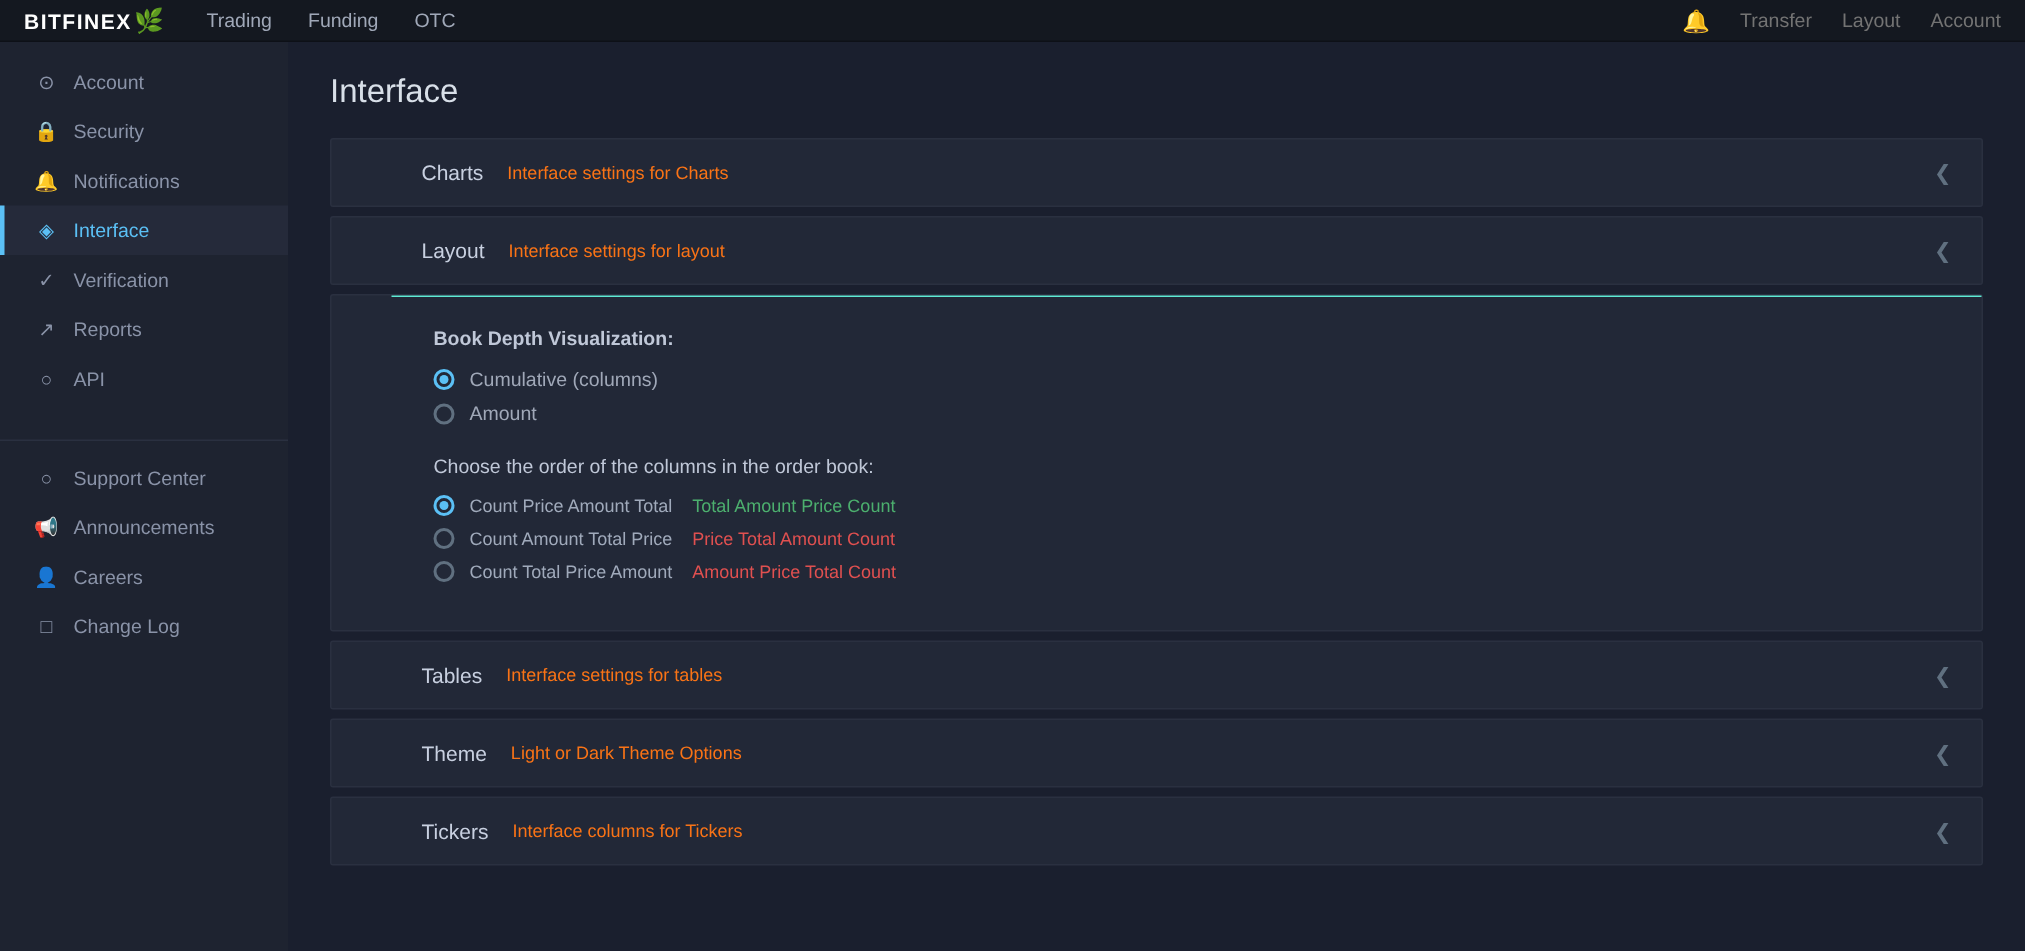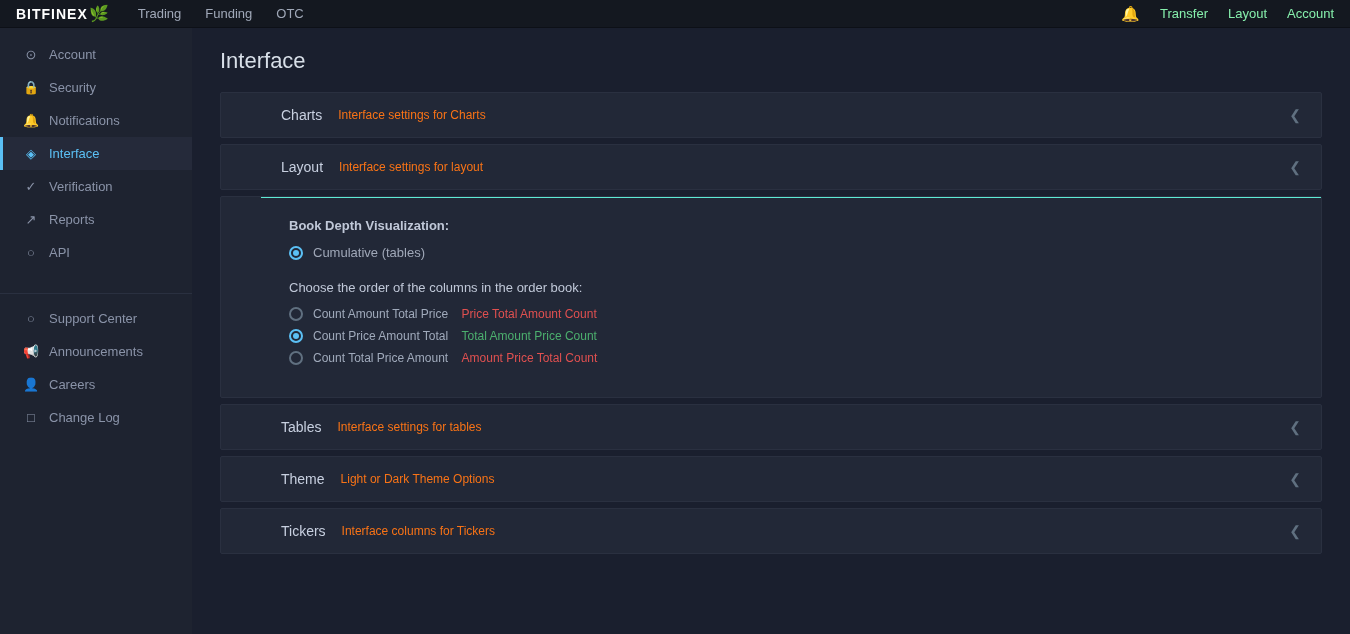--- a/index.html
+++ b/index.html
@@ -56,21 +56,21 @@
       display: flex;
       align-items: center;
       gap: 20px;
     }
     .topnav-right .bell-icon {
       color: #a0a8b8;
       font-size: 15px;
       cursor: pointer;
     }
     .topnav-right-link {
-      color: #86efac;
+      color: #737373;
       font-size: 13px;
       cursor: pointer;
     }
 
     
     .main-layout {
       display: flex;
       flex: 1;
       overflow: hidden;
     }
@@ -339,36 +339,40 @@
     </div>
 
     <div class="accordion expanded">
       <div class="accordion-body">
 
         <div class="section-label">Book Depth Visualization:</div>
         <div class="radio-group">
           <div class="radio-option">
             <div class="radio-circle selected">
             </div>
-            <span class="radio-label">Cumulative (tables)</span>
+            <span class="radio-label">Cumulative (columns)</span>
           </div>
+          <div class="radio-option">
+            <div class="radio-circle"></div>
+            <span class="radio-label">Amount</span>
+          </div>
         </div>
 
         <div class="column-order-label">Choose the order of the columns in the order book:</div>
+
+        <div class="order-option">
+          <div class="radio-circle selected"></div>
+          <span class="order-text-white">Count Price Amount Total&nbsp;</span>
+          <span class="order-text-green">Total Amount Price Count</span>
+        </div>
 
         <div class="order-option">
           <div class="radio-circle"></div>
           <span class="order-text-white">Count Amount Total Price&nbsp;</span>
           <span class="order-text-red">Price Total Amount Count</span>
-        </div>
-
-        <div class="order-option">
-          <div class="radio-circle selected"></div>
-          <span class="order-text-white">Count Price Amount Total&nbsp;</span>
-          <span class="order-text-green">Total Amount Price Count</span>
         </div>
 
         <div class="order-option">
           <div class="radio-circle"></div>
           <span class="order-text-white">Count Total Price Amount&nbsp;</span>
           <span class="order-text-red">Amount Price Total Count</span>
         </div>
       </div>
     </div>
 

